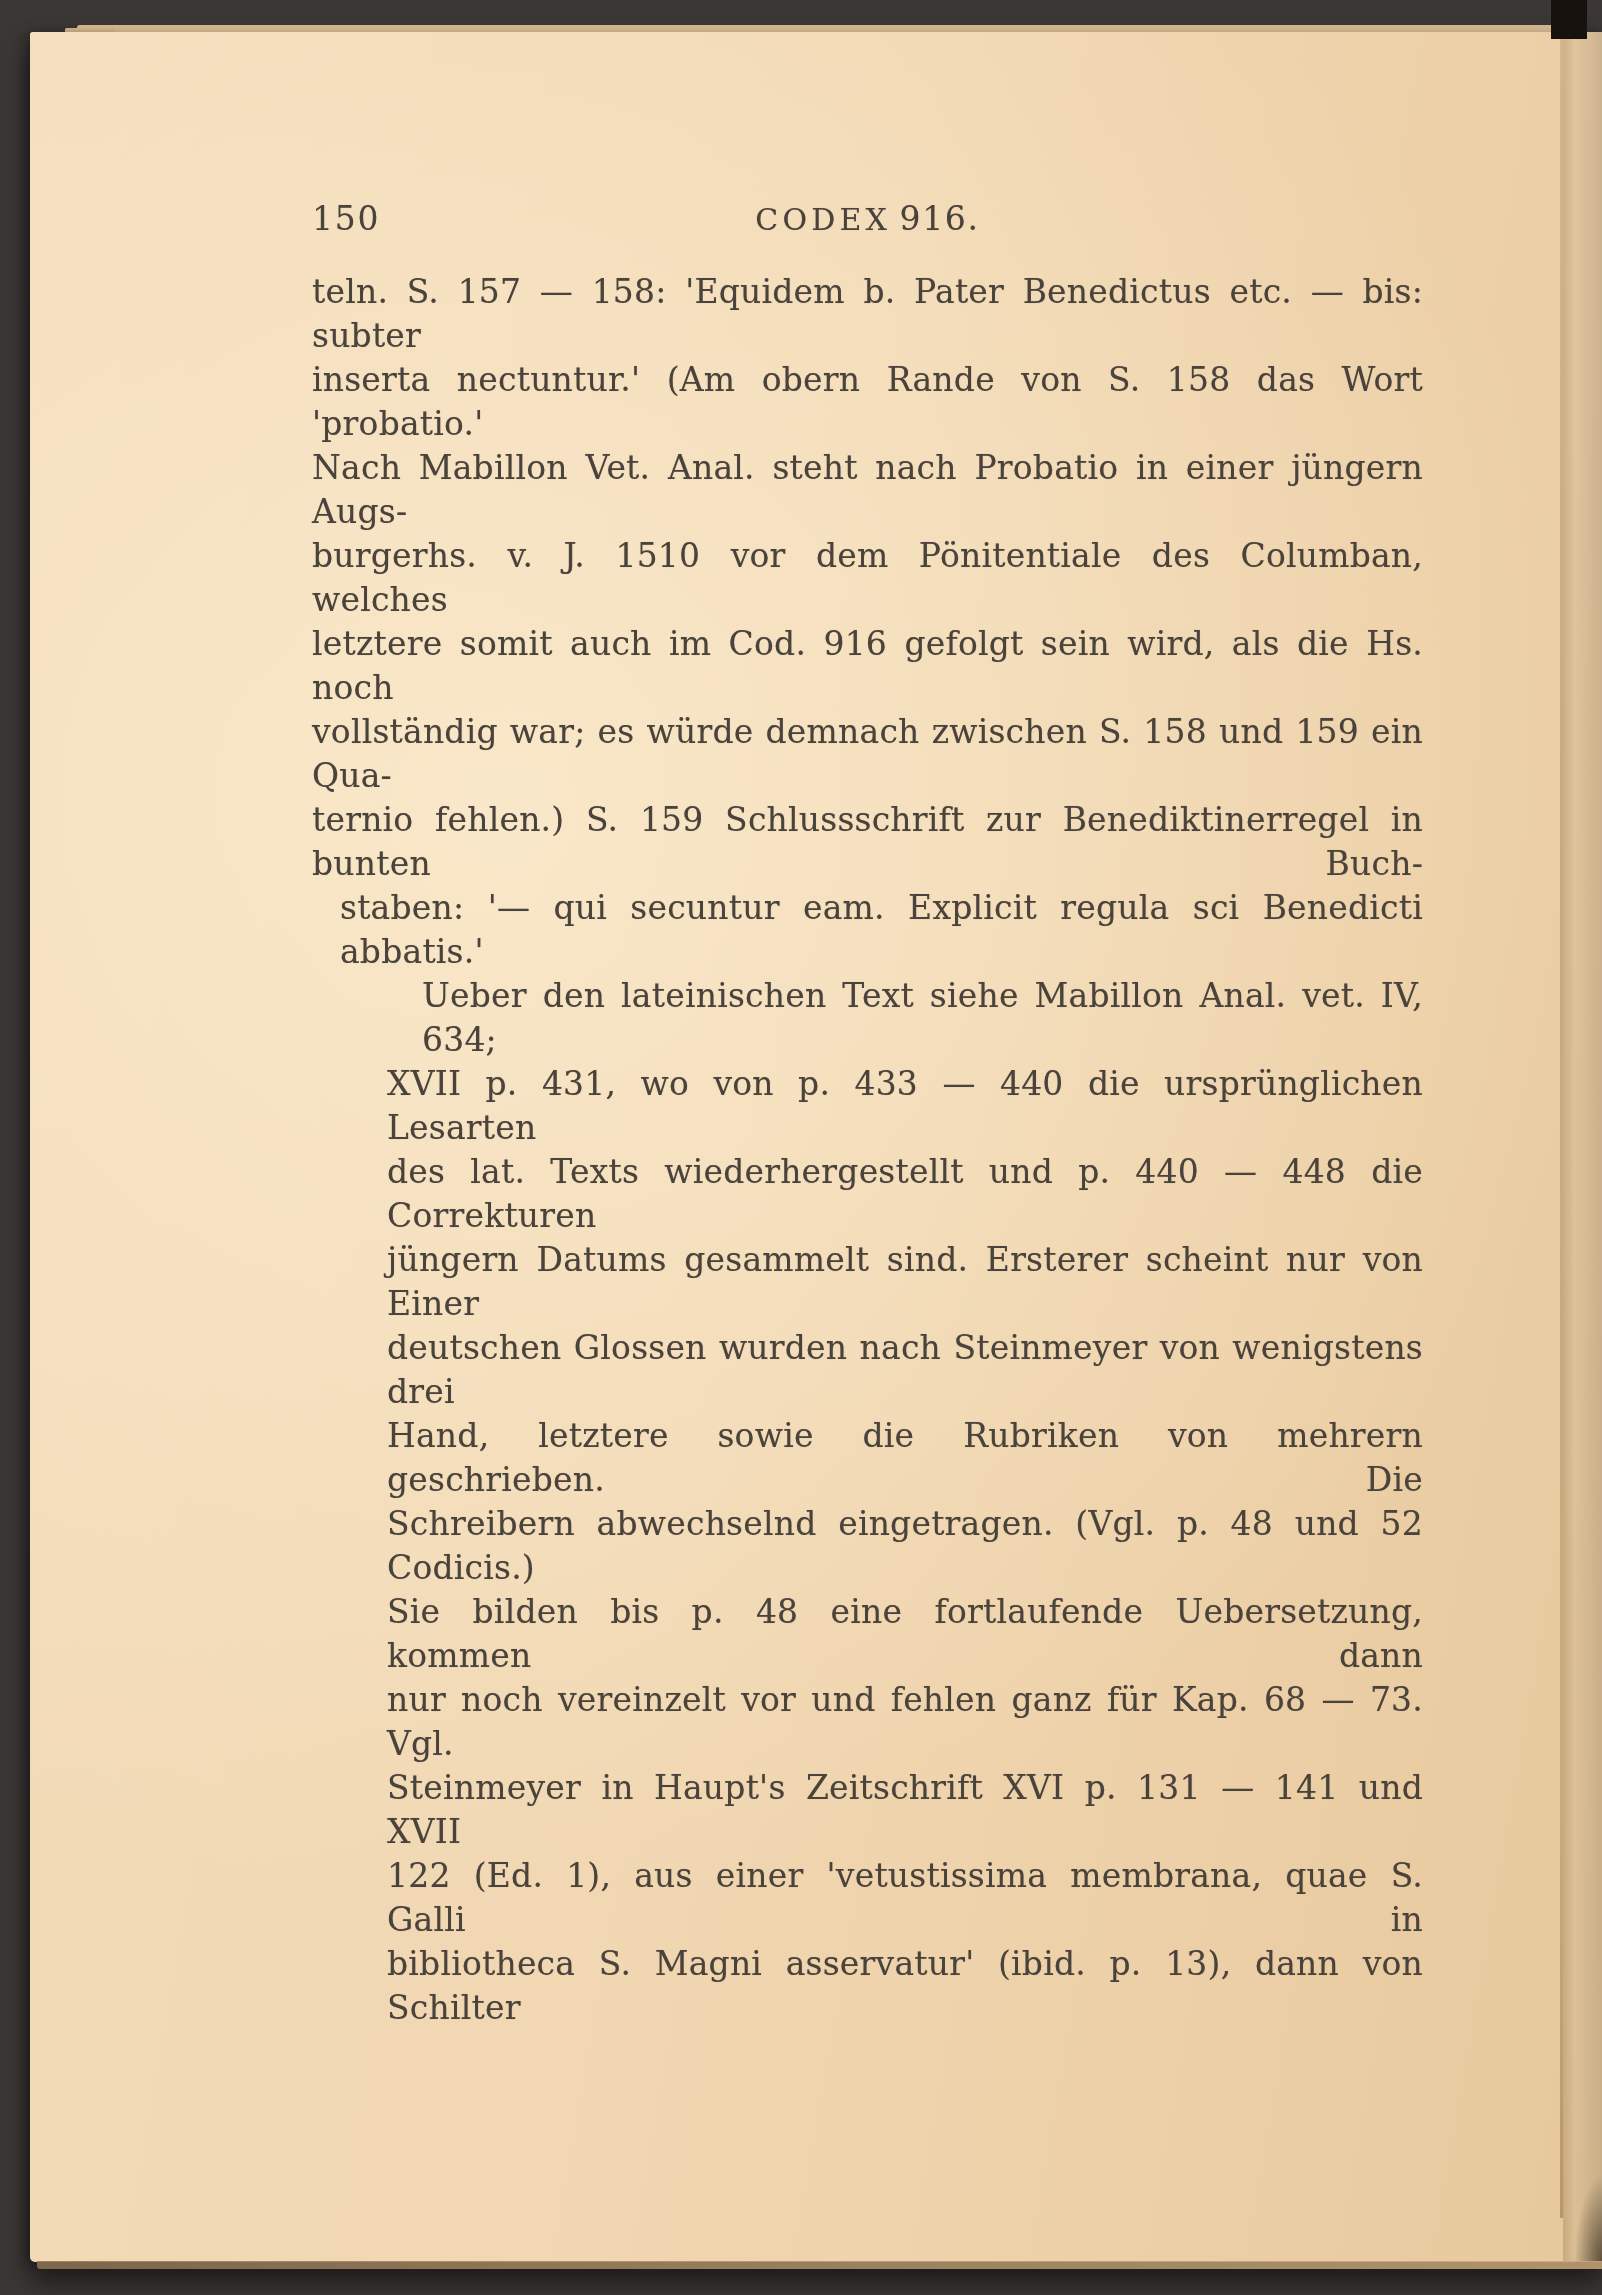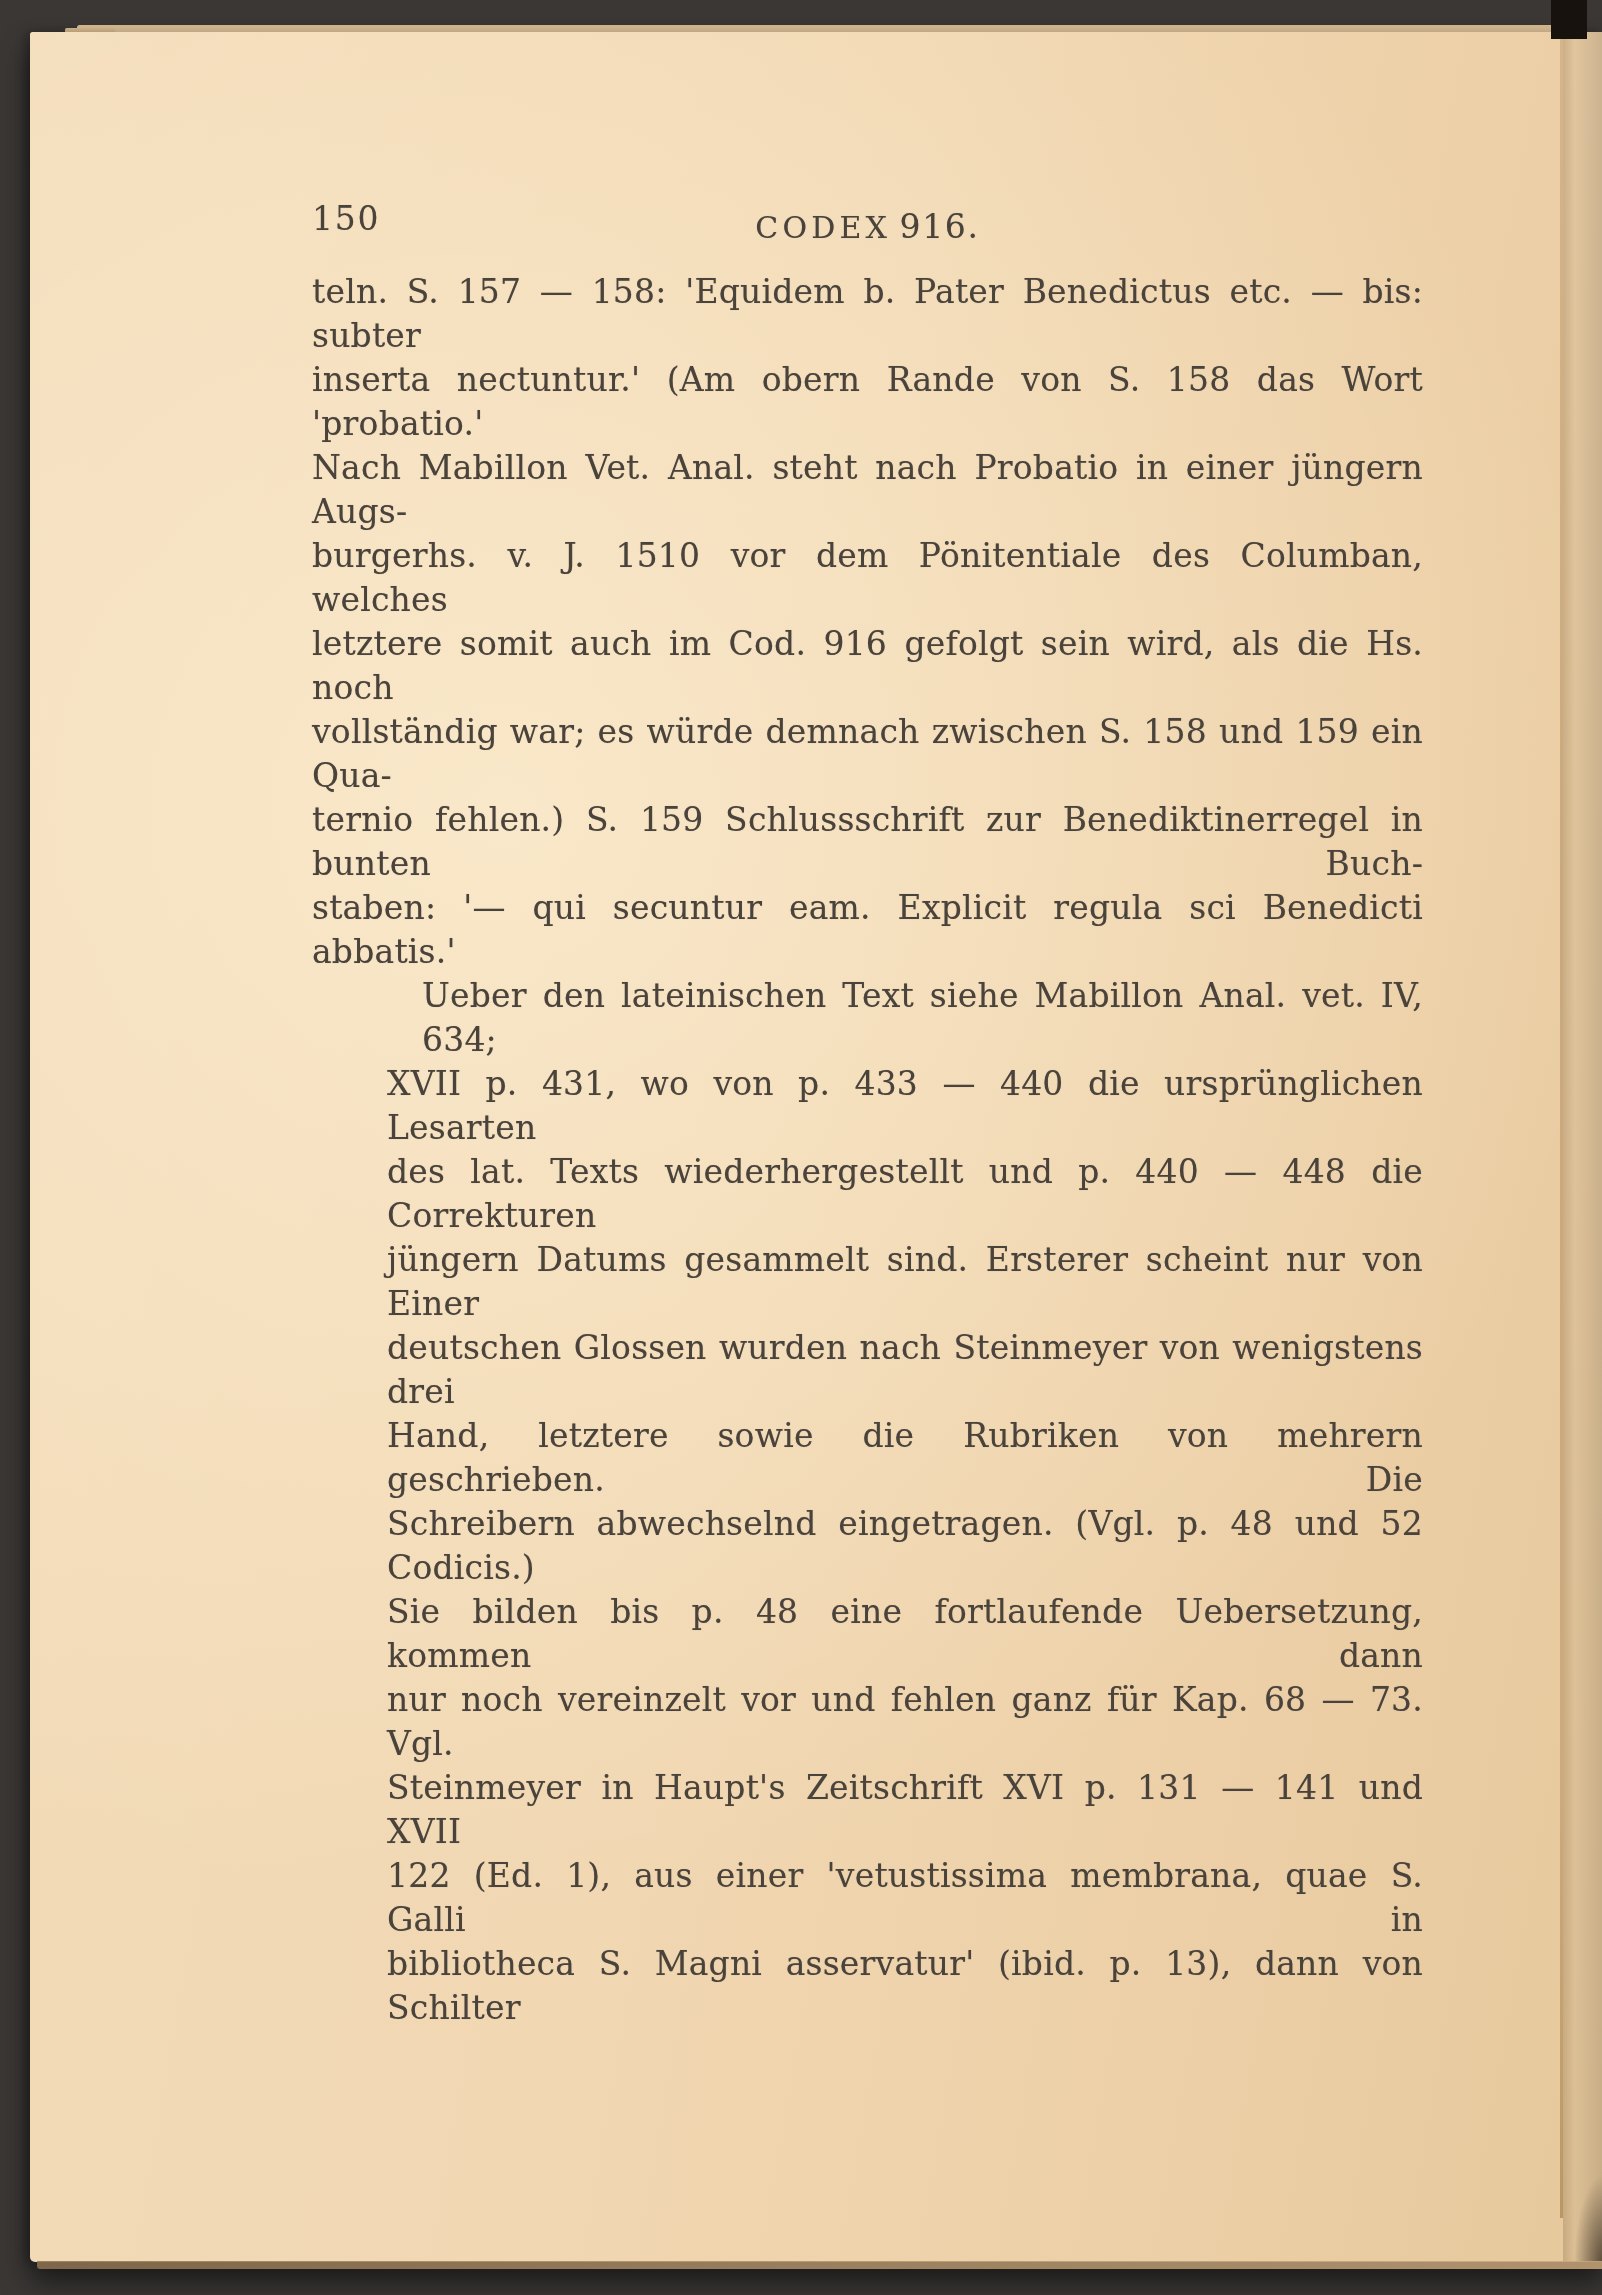--- a/index.html
+++ b/index.html
@@ -57,31 +57,31 @@
   }
   
   .print{color:var(--ink,#4a433b);text-shadow:0 0 0.8px rgba(74,67,59,.35);}
   .header-row{
     position:absolute;left:282px;top:167px;width:1111px;height:37px;
   }
   .page-number{
     position:absolute;left:0;top:0;font-size:33px;letter-spacing:1.7px;
   }
   .running-title{
-    position:absolute;left:0;top:0;width:100%;text-align:center;margin-top:8px;
+    position:absolute;left:0;top:0;width:100%;text-align:center;
   }
   .running-title .caps{font-size:30px;letter-spacing:4.2px;}
   .running-title .num{font-size:33px;letter-spacing:1.7px;margin-left:8.3px;}
   .text-block{
     position:absolute;left:282px;top:238px;width:1111px;
     font-size:33px;line-height:44px;
     letter-spacing:0.2px;word-spacing:1.3px;
   }
   .ln{text-align:justify;text-align-last:justify;}
-  .ln.end{text-align-last:left;}
+  .ln.end{text-align-last:left;margin-left:28px;}
   .in-main{padding-left:0;}
   .in-block{padding-left:75px;}
   .in-blockfirst{padding-left:110px;}
 </style>
 </head>
 <body style="--bg: #3a3735; --page: #f0d5ae; --ink: #4a433b; --bookmark: #17120e;">
 
 <div class="page-stack-top"></div>
 <div class="page-stack-corner"></div>
 

